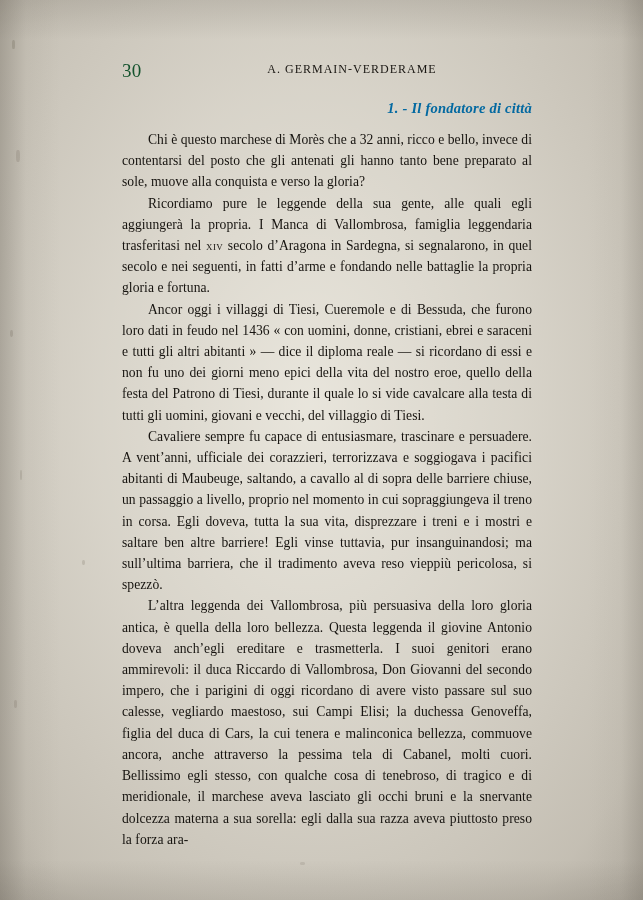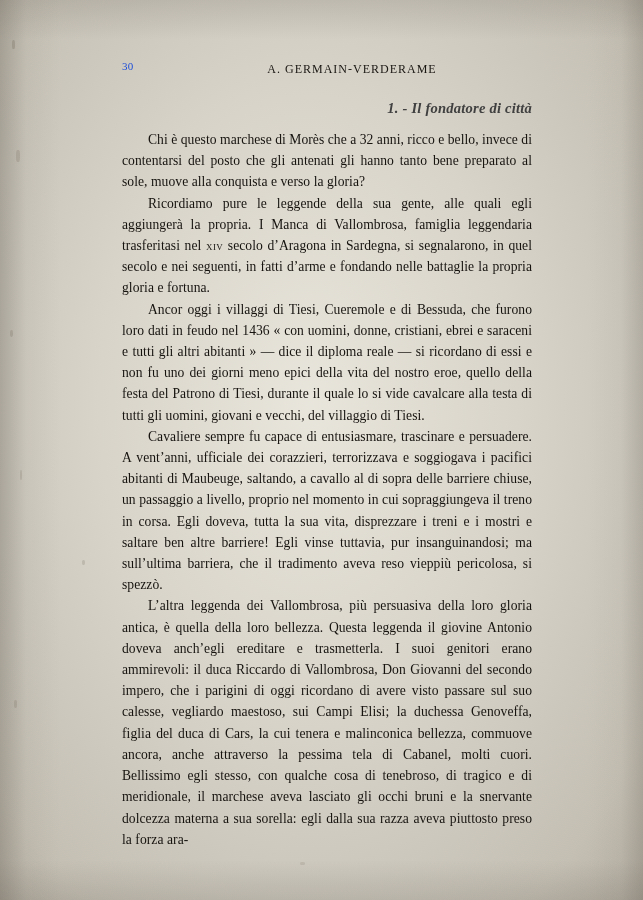--- a/index.html
+++ b/index.html
@@ -55,22 +55,22 @@
 
   .running-head {
     position: relative;
     height: 26px;
     margin-bottom: 14px;
   }
   .folio {
     position: absolute;
     left: 0;
     top: 0;
-    font-size: 11px;
-    color: #1d4ed8;
+    font-size: 19px;
+    color: #14532d;
     letter-spacing: 0.2px;
   }
   .head-title {
     position: absolute;
     left: 50px;
     right: 0;
     top: 2px;
     text-align: center;
     font-size: 12px;
     letter-spacing: 1.0px;
@@ -92,21 +92,21 @@
   }
   p.indent {
     text-indent: 26px;
   }
   .section-title {
     margin: 13px 0 12px 0;
     text-align: right;
     font-style: italic;
     font-weight: bold;
     font-size: 14.6px;
-    color: #404040;
+    color: #0369a1;
     letter-spacing: 0.2px;
   }
   .smallcaps {
     font-variant: small-caps;
     font-size: 13px;
     letter-spacing: 0.4px;
   }
 </style>
 </head>
 <body>

